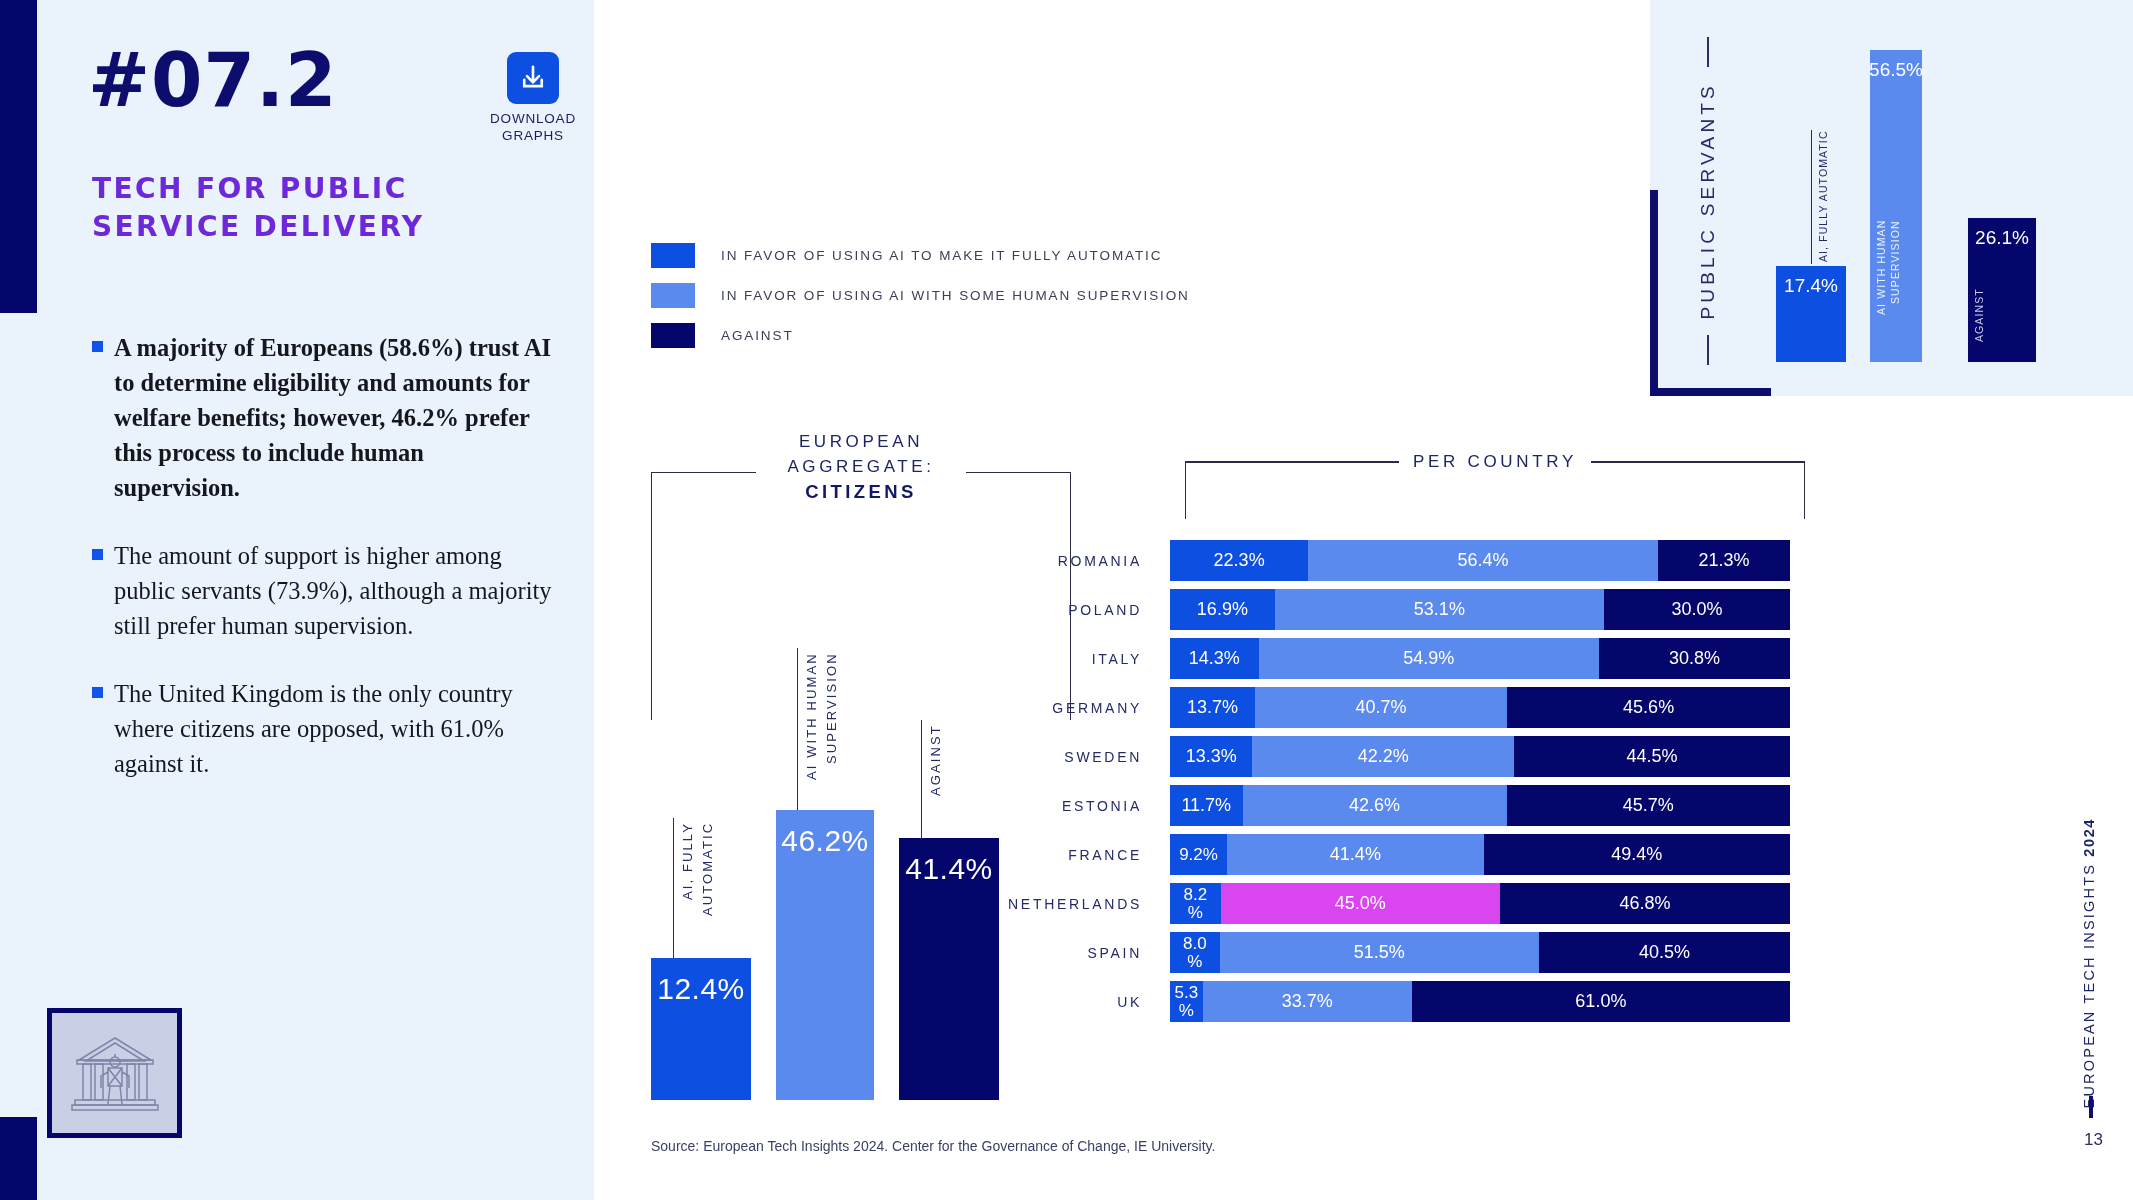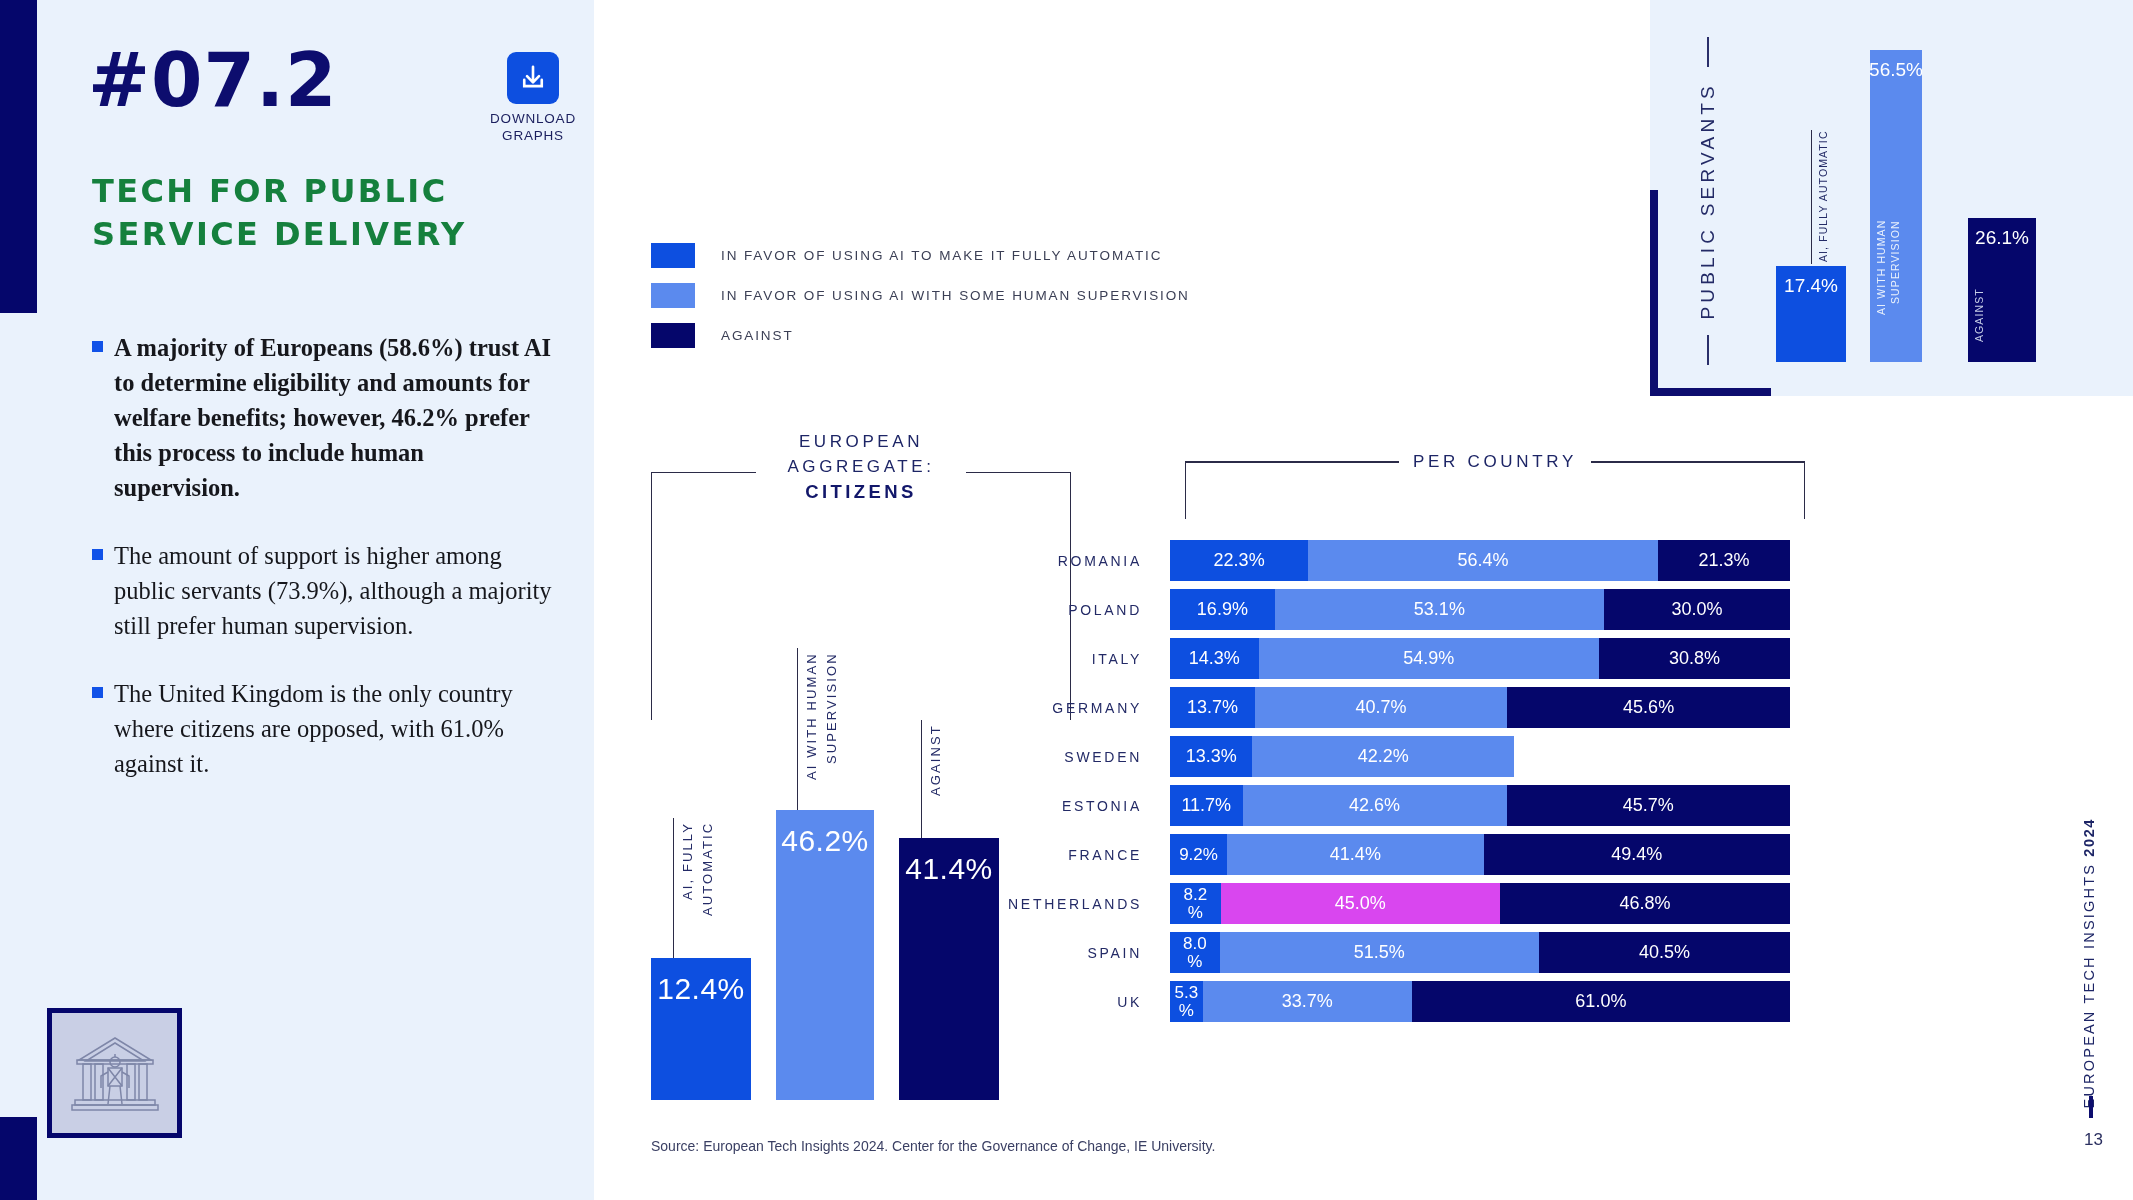--- a/index.html
+++ b/index.html
@@ -71,25 +71,25 @@
     font-size: 13.5px;
     letter-spacing: 0.8px;
     line-height: 1.25;
     color: #1b1f5e;
   }
 
   .section-title {
     position: absolute;
     left: 92px; top: 170px;
     width: 440px;
-    font-size: 32px;
+    font-size: 28px;
     font-weight: 800;
     letter-spacing: 2.4px;
     line-height: 1.35;
-    color: #15803d;
+    color: #6d28d9;
     text-transform: uppercase;
     font-family: "DejaVu Sans", sans-serif;
   }
 
   .bullets {
     position: absolute;
     left: 92px; top: 330px;
     width: 460px;
   }
   .bullet {
@@ -524,20 +524,21 @@
           <div class="pc-seg" style="width:40.7%; background:#5b8aee;text-align:center;">40.7%</div>
           <div class="pc-seg" style="width:45.6%; background:#05066b;">45.6%</div>
         </div>
       </div>
 
       <div class="pc-row">
         <div class="pc-label">SWEDEN</div>
         <div class="pc-bar">
           <div class="pc-seg" style="width:13.3%; background:#0d4fe0;">13.3%</div>
           <div class="pc-seg" style="width:42.2%; background:#5b8aee;">42.2%</div>
+          <div class="pc-seg" style="width:44.5%; background:#05066b;">44.5%</div>
         </div>
       </div>
 
       <div class="pc-row">
         <div class="pc-label">ESTONIA</div>
         <div class="pc-bar">
           <div class="pc-seg" style="width:11.7%; background:#0d4fe0;">11.7%</div>
           <div class="pc-seg" style="width:42.6%; background:#5b8aee;">42.6%</div>
           <div class="pc-seg" style="width:45.7%; background:#05066b;">45.7%</div>
         </div>

